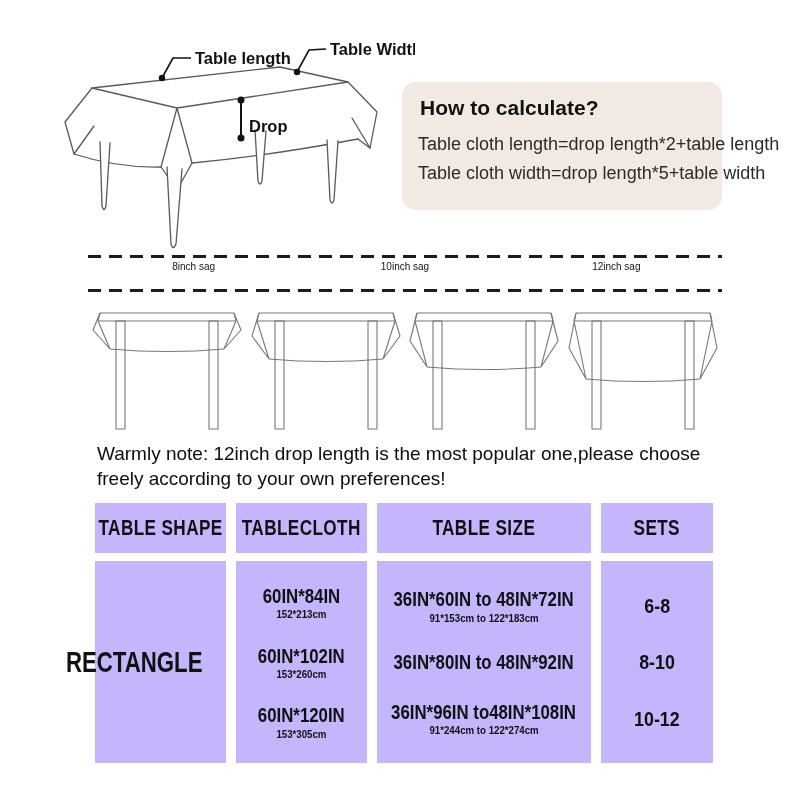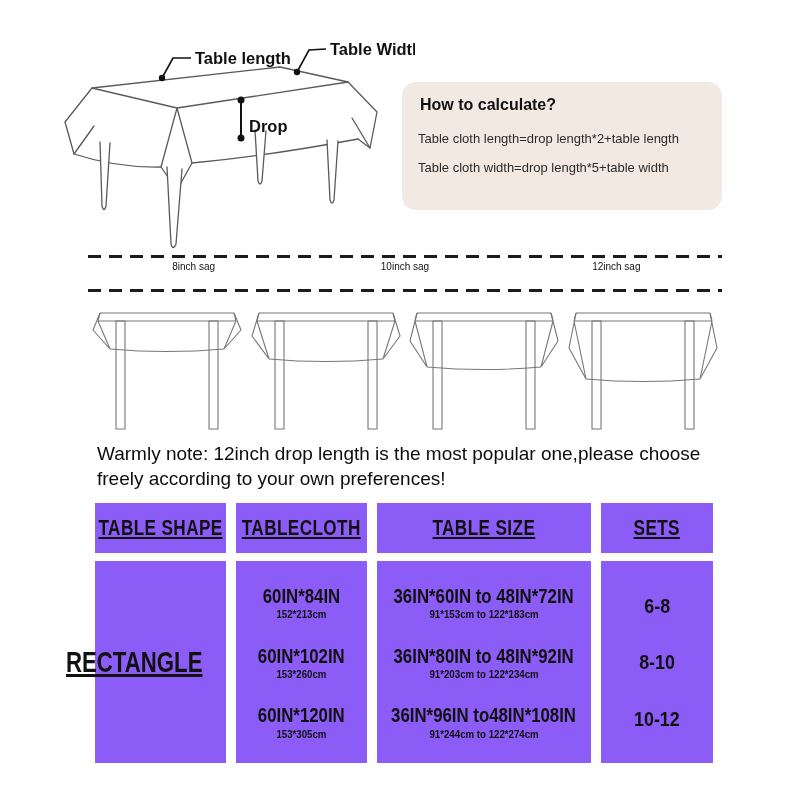--- a/index.html
+++ b/index.html
@@ -9,22 +9,22 @@
     background:#ffffff; color:#111;
     font-family:"Liberation Sans","DejaVu Sans",sans-serif;
   }
   .abs { position:absolute; }
 
   
   .calc-box {
     left:402px; top:82px; width:320px; height:128px;
     background:#f2e9e3; border-radius:14px; padding:12px 16px;
   }
-  .calc-title { font-size:16px; font-weight:600; margin:2px 0 10px 2px; }
-  .calc-line { font-size:13px; color:#2b2b2b; line-height:29px; white-space:nowrap; }
+  .calc-title { font-size:21px; font-weight:600; margin:2px 0 10px 2px; }
+  .calc-line { font-size:18px; color:#2b2b2b; line-height:29px; white-space:nowrap; }
 
   
   .dash {
     left:88px; width:634px; height:3px;
     background:repeating-linear-gradient(90deg,#1c1c1c 0 13px,transparent 13px 21px);
   }
   .sag-labels { left:88px; top:261px; width:634px; display:flex; }
   .sag-labels > div { flex:1; text-align:center; font-size:10px; font-weight:500; }
   .sag-tables { left:88px; top:299px; width:634px; display:flex; }
   .sag-tables > div { flex:1; display:flex; justify-content:center; }
@@ -36,21 +36,21 @@
   }
 
   
   .size-table {
     left:95px; top:503px;
     display:grid;
     grid-template-columns:131px 131px 214px 112px;
     grid-template-rows:50px 202px;
     column-gap:10px; row-gap:8px;
   }
-  .cell { background:#8b5cf6;text-decoration:underline; }
+  .cell { background:#c4b5fd; }
   .hcell { display:flex; align-items:center; justify-content:center; }
   .htext { font-size:22px; font-weight:bold; display:inline-block;
            transform:scaleX(0.78); white-space:nowrap; letter-spacing:0.5px; }
   .bcell { display:flex; flex-direction:column; justify-content:space-evenly; align-items:center; }
   .shape-cell { display:flex; align-items:center; justify-content:flex-end; }
   .shape-text { font-size:30px; font-weight:bold; display:inline-block;
                 transform:scaleX(0.74); white-space:nowrap; }
   .entry { text-align:center; line-height:1.12; }
   .main { font-size:21px; font-weight:bold; display:inline-block;
           transform:scaleX(0.8); white-space:nowrap; }
@@ -200,21 +200,20 @@
     </div>
   </div>
 
   <div class="cell bcell">
     <div class="entry">
       <span class="main">36IN*60IN to 48IN*72IN</span>
       <span class="sub"><span>91*153cm to 122*183cm</span></span>
     </div>
     <div class="entry">
       <span class="main">36IN*80IN to 48IN*92IN</span>
-      <span class="sub"><span>91*203cm to 122*234cm</span></span>
     </div>
     <div class="entry">
       <span class="main">36IN*96IN to48IN*108IN</span>
       <span class="sub"><span>91*244cm to 122*274cm</span></span>
     </div>
   </div>
 
   <div class="cell bcell">
     <div class="entry">
       <span class="sets-text">6-8</span>

